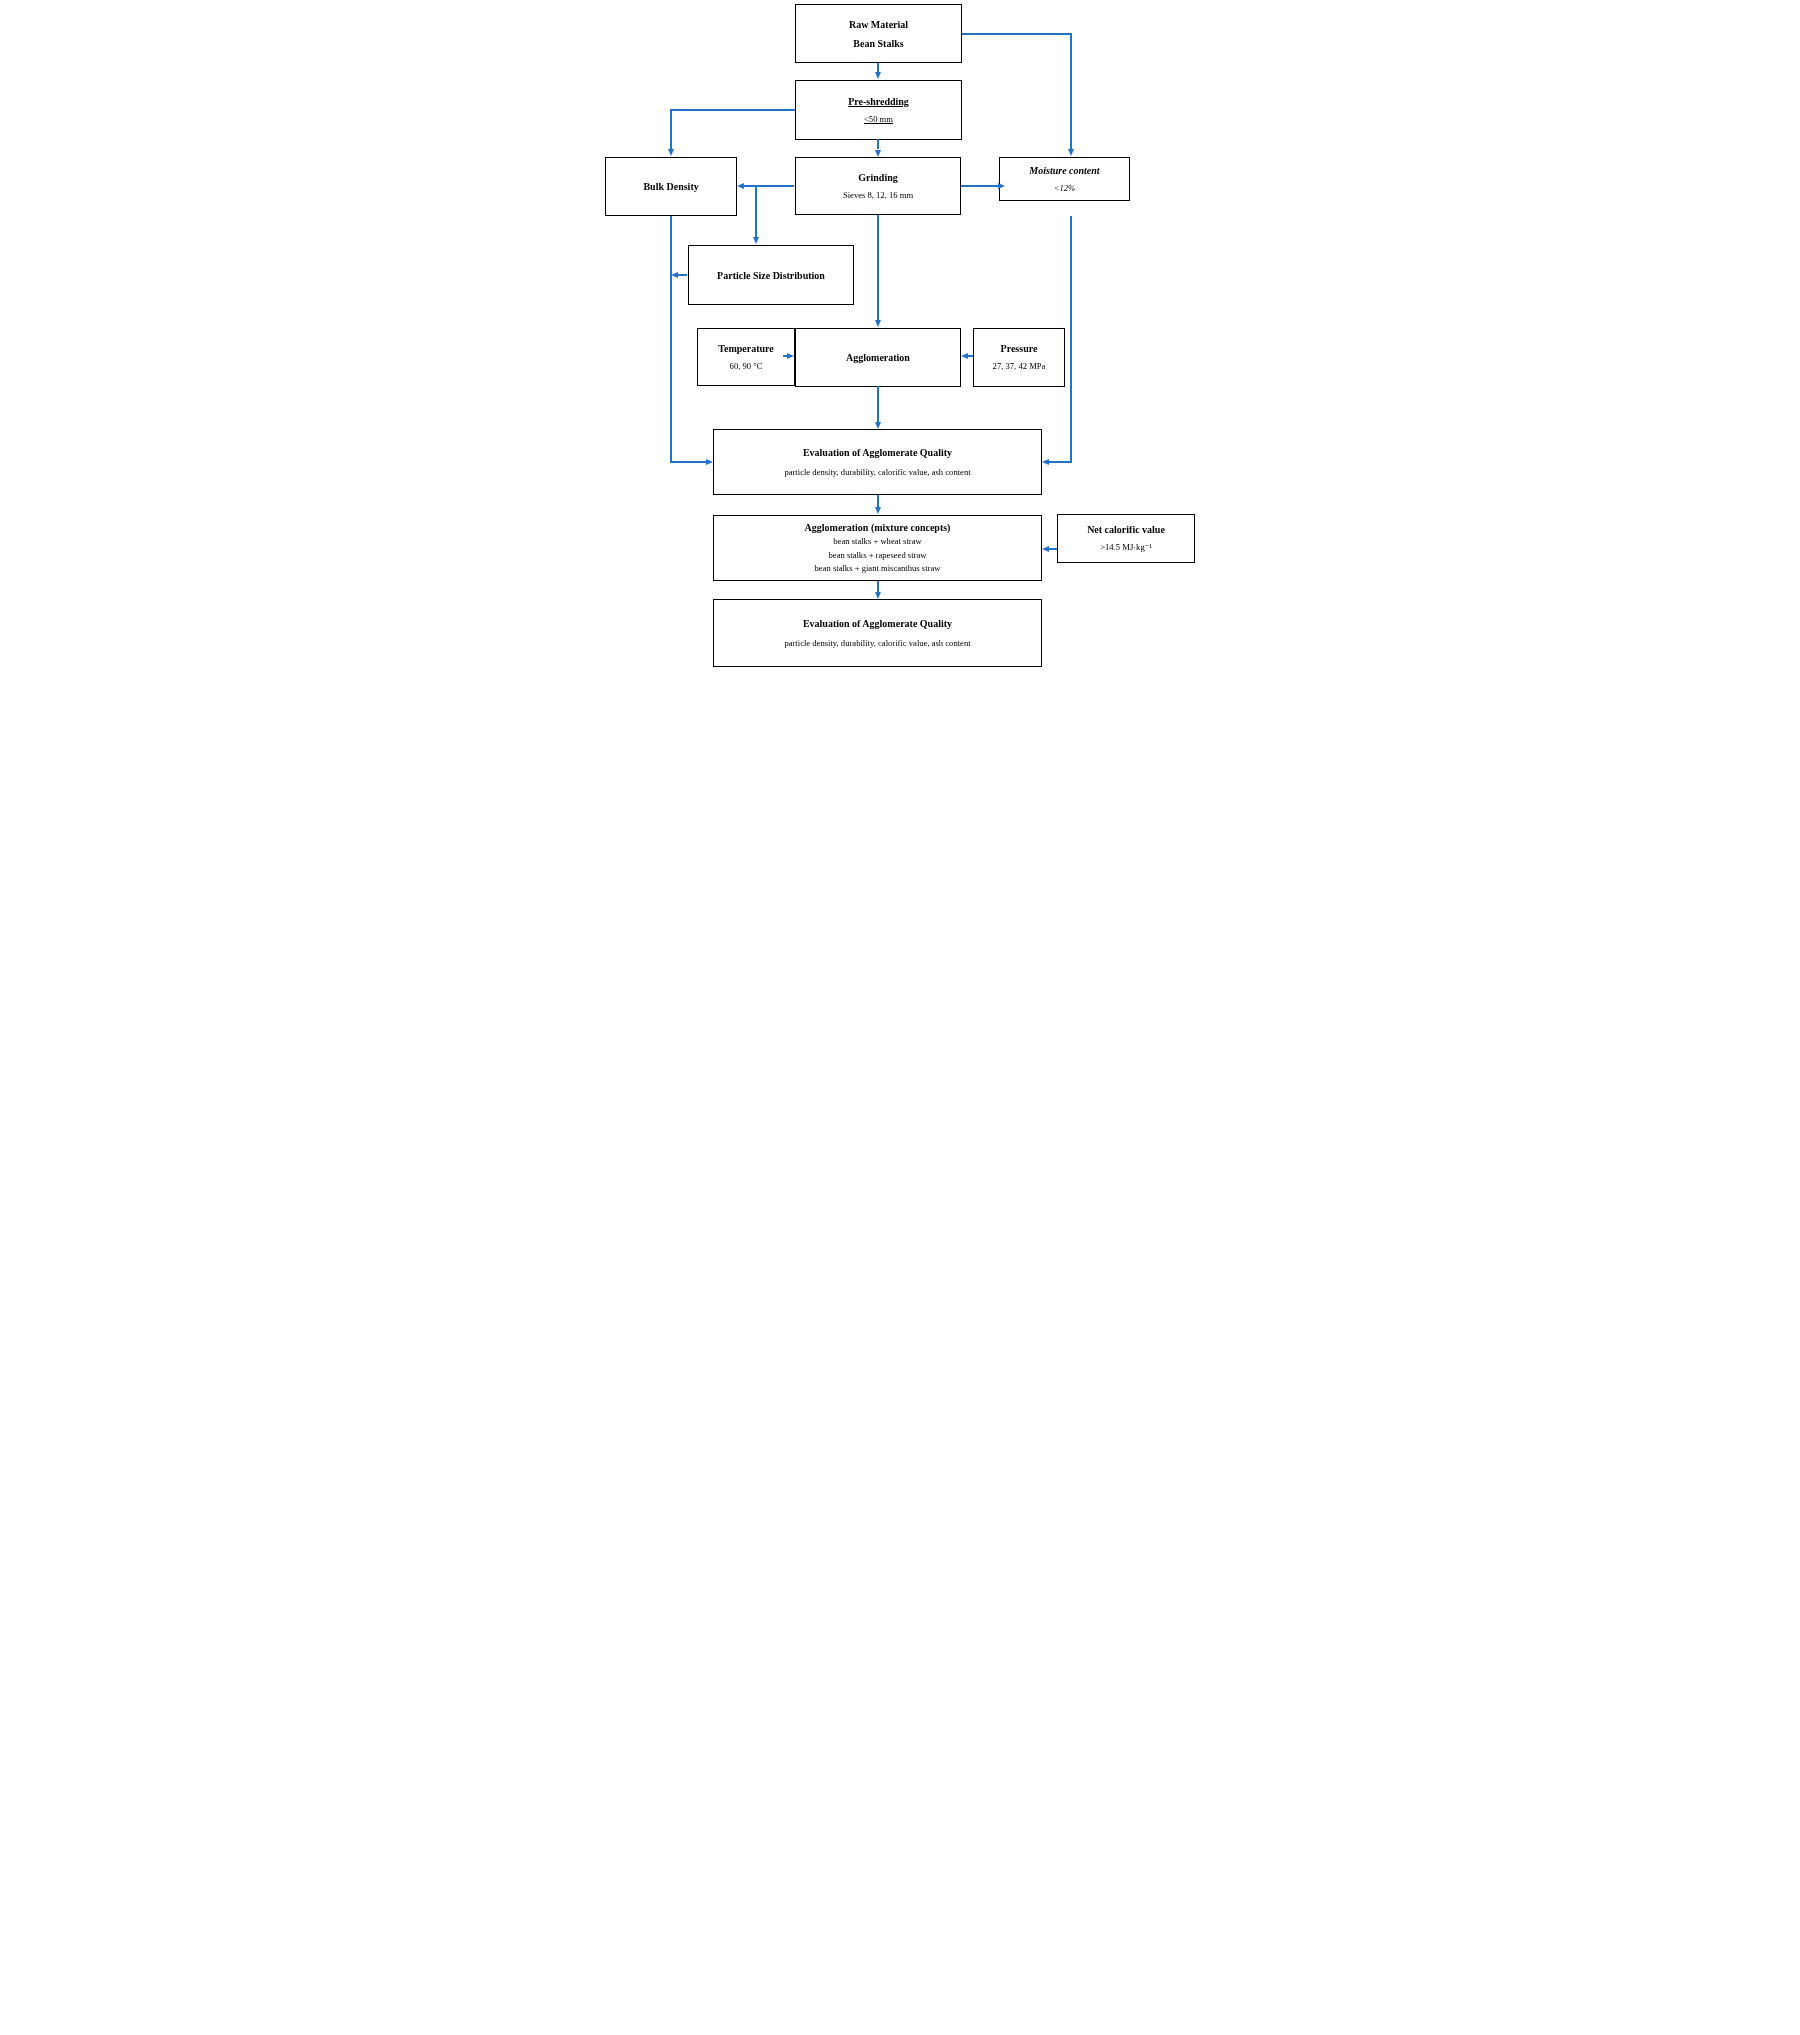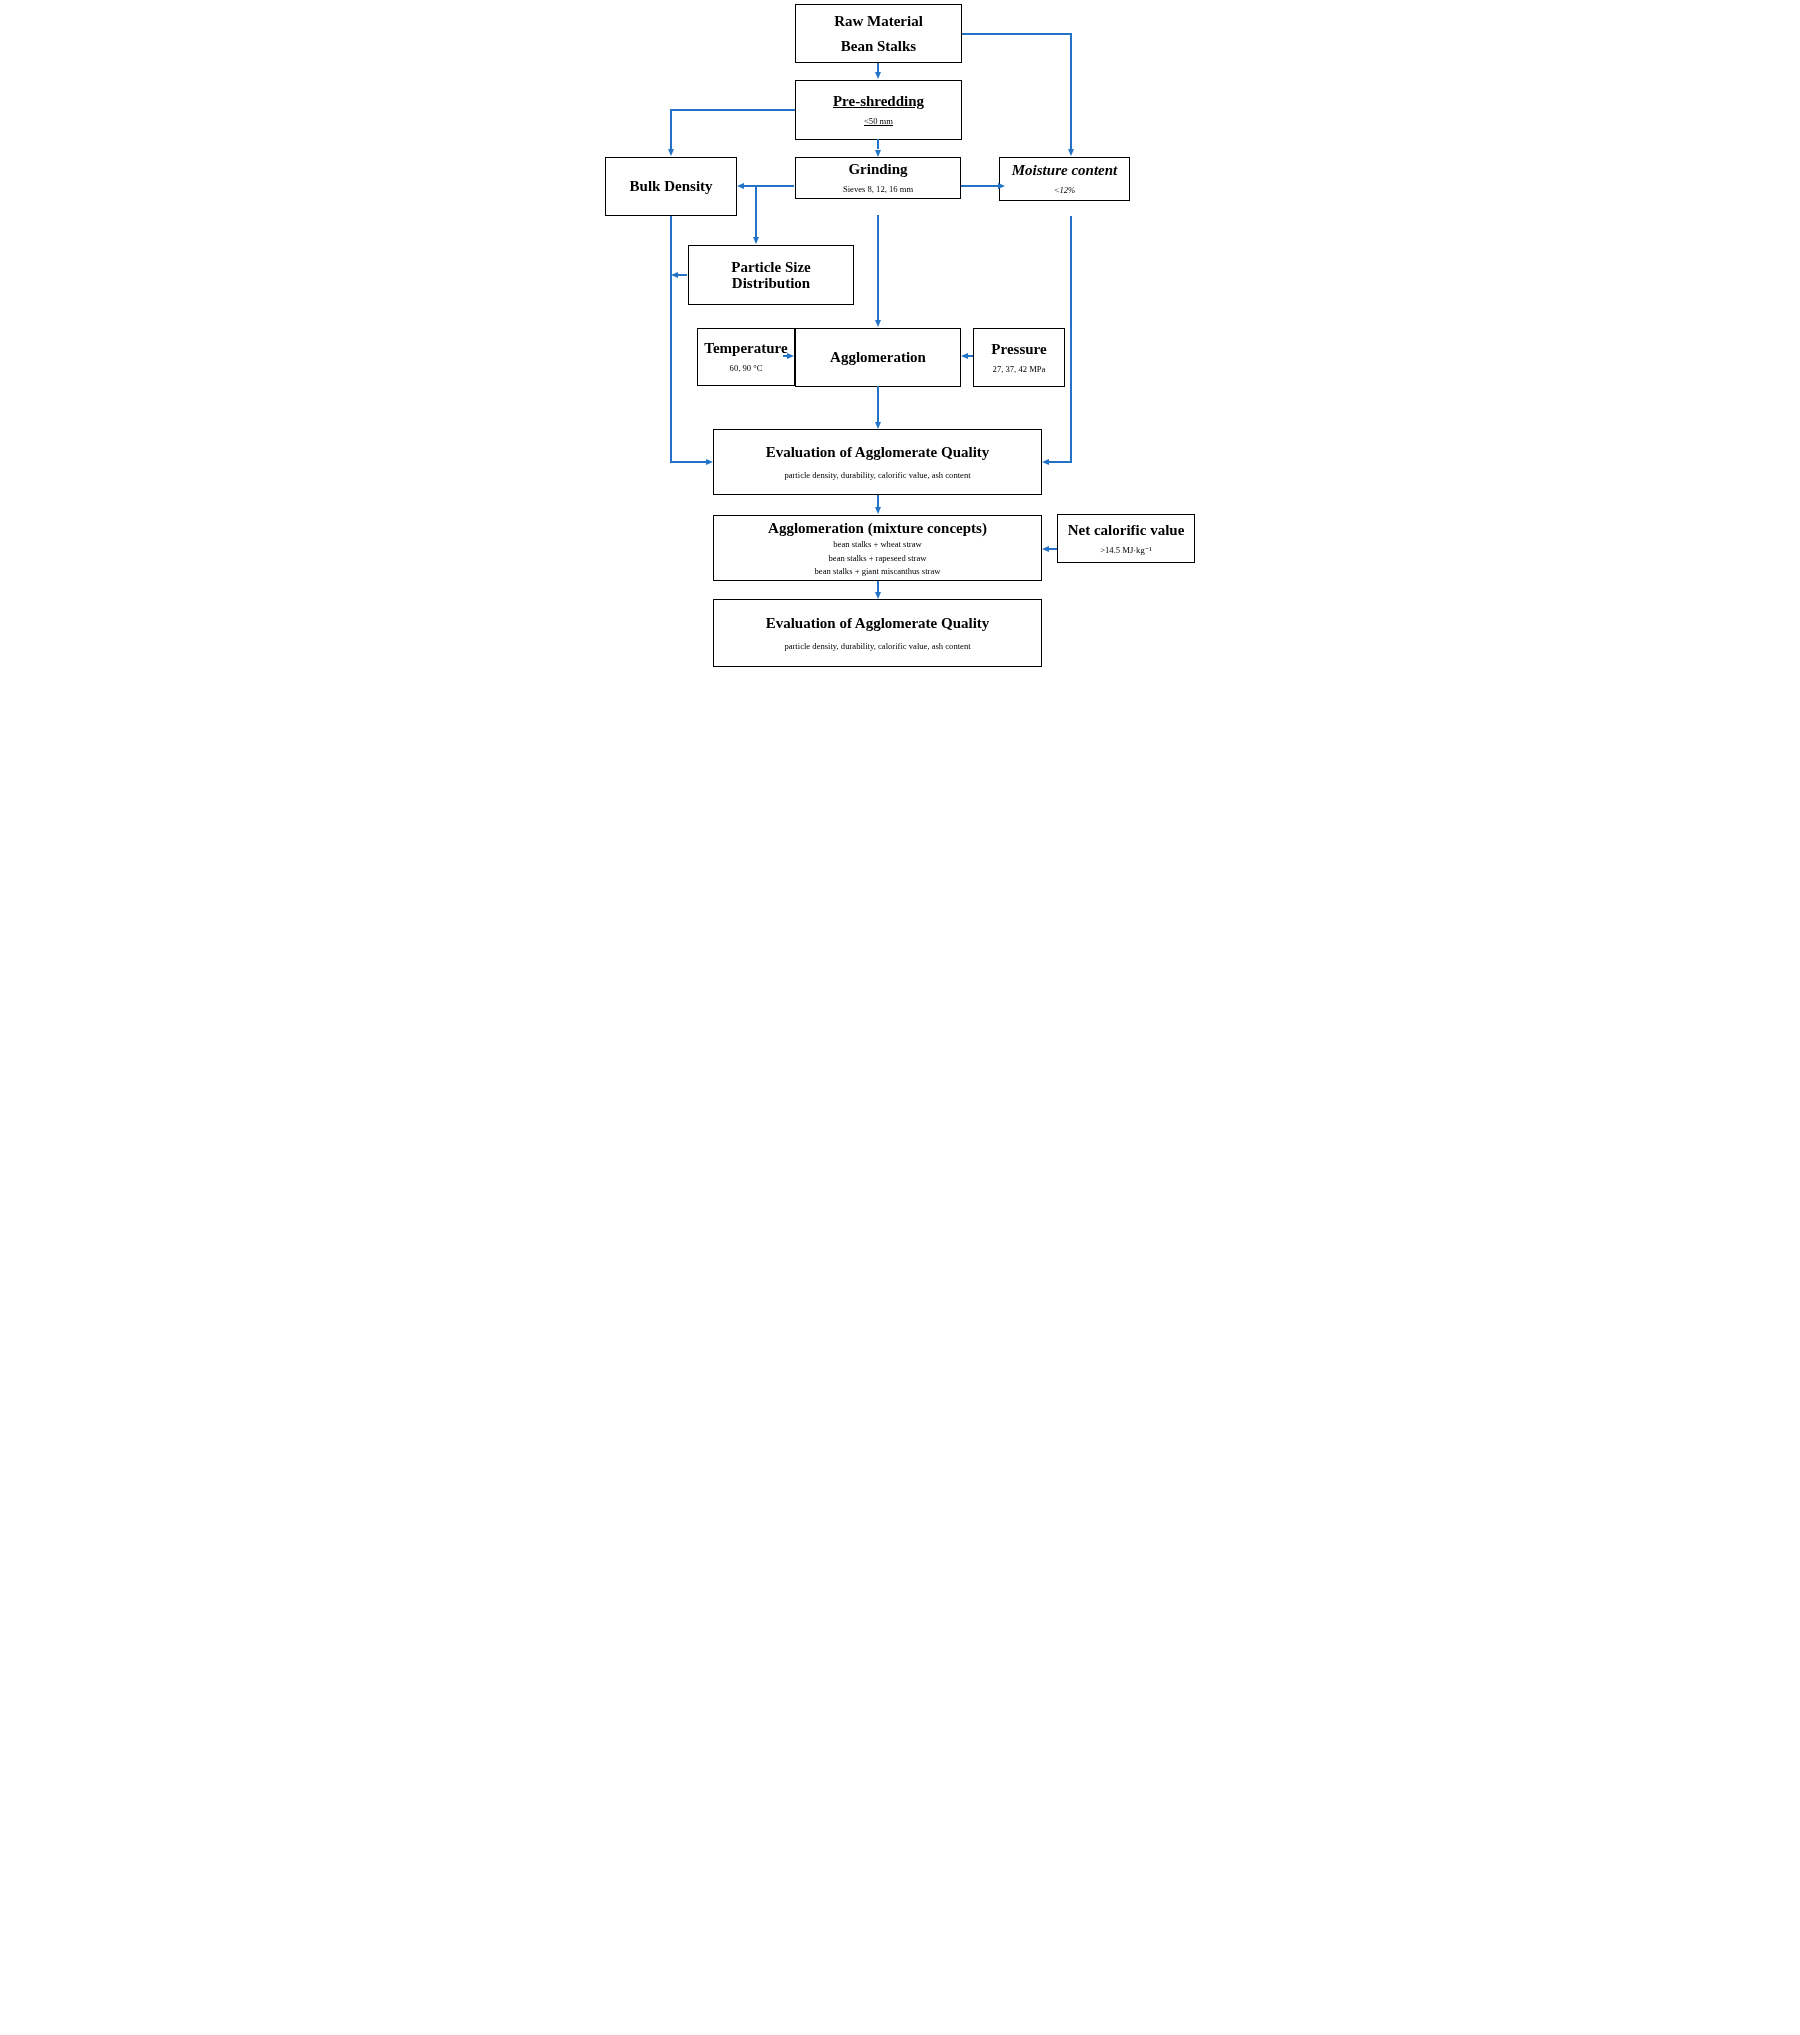--- a/index.html
+++ b/index.html
@@ -19,21 +19,21 @@
     border: 1.3px solid var(--ink);
     background: #ffffff;
     display: flex;
     flex-direction: column;
     align-items: center;
     justify-content: center;
     text-align: center;
     gap: 7.7px;
     padding: 1.7px 3.4px;
   }
-  .node .title { font-weight: bold; font-size: 15px; line-height: 1.1; }
+  .node .title { font-weight: bold; font-size: 10px; line-height: 1.1; }
   .node .sub   { font-weight: normal; font-size: 8.6px; line-height: 1.1; }
   .node.tight  { gap: 4px; }
   .node.wideGap { gap: 10.3px; }
   
   .h { position: absolute; height: 1.7px; background: var(--accent); }
   .v { position: absolute; width: 1.7px; background: var(--accent); }
   .ah { position: absolute; width: 0; height: 0; }
   .ah.down  { border-left: 3px solid transparent; border-right: 3px solid transparent; border-top: 7.3px solid var(--accent); }
   .ah.left  { border-top: 3px solid transparent; border-bottom: 3px solid transparent; border-right: 7.3px solid var(--accent); }
   .ah.right { border-top: 3px solid transparent; border-bottom: 3px solid transparent; border-left: 7.3px solid var(--accent); }
@@ -46,21 +46,21 @@
   <div class="node" style="left:195px; top:4.3px; width:167px; height:59px;">
     <div class="title">Raw Material</div>
     <div class="title">Bean Stalks</div>
   </div>
 
   <div class="node" style="left:195px; top:80px; width:167px; height:60px;text-decoration:underline;">
     <div class="title">Pre-shredding</div>
     <div class="sub">&lt;50 mm</div>
   </div>
 
-  <div class="node" style="left:195px; top:157px; width:166px; height:42px;">
+  <div class="node" style="left:195px; top:157px; width:166px; height:58px;">
     <div class="title">Grinding</div>
     <div class="sub">Sieves 8, 12, 16 mm</div>
   </div>
 
   <div class="node" style="left:5.1px; top:157px; width:132px; height:59px;">
     <div class="title">Bulk Density</div>
   </div>
 
   <div class="node" style="left:399px; top:157px; width:131px; height:44px;font-style:italic;">
     <div class="title">Moisture content</div>

